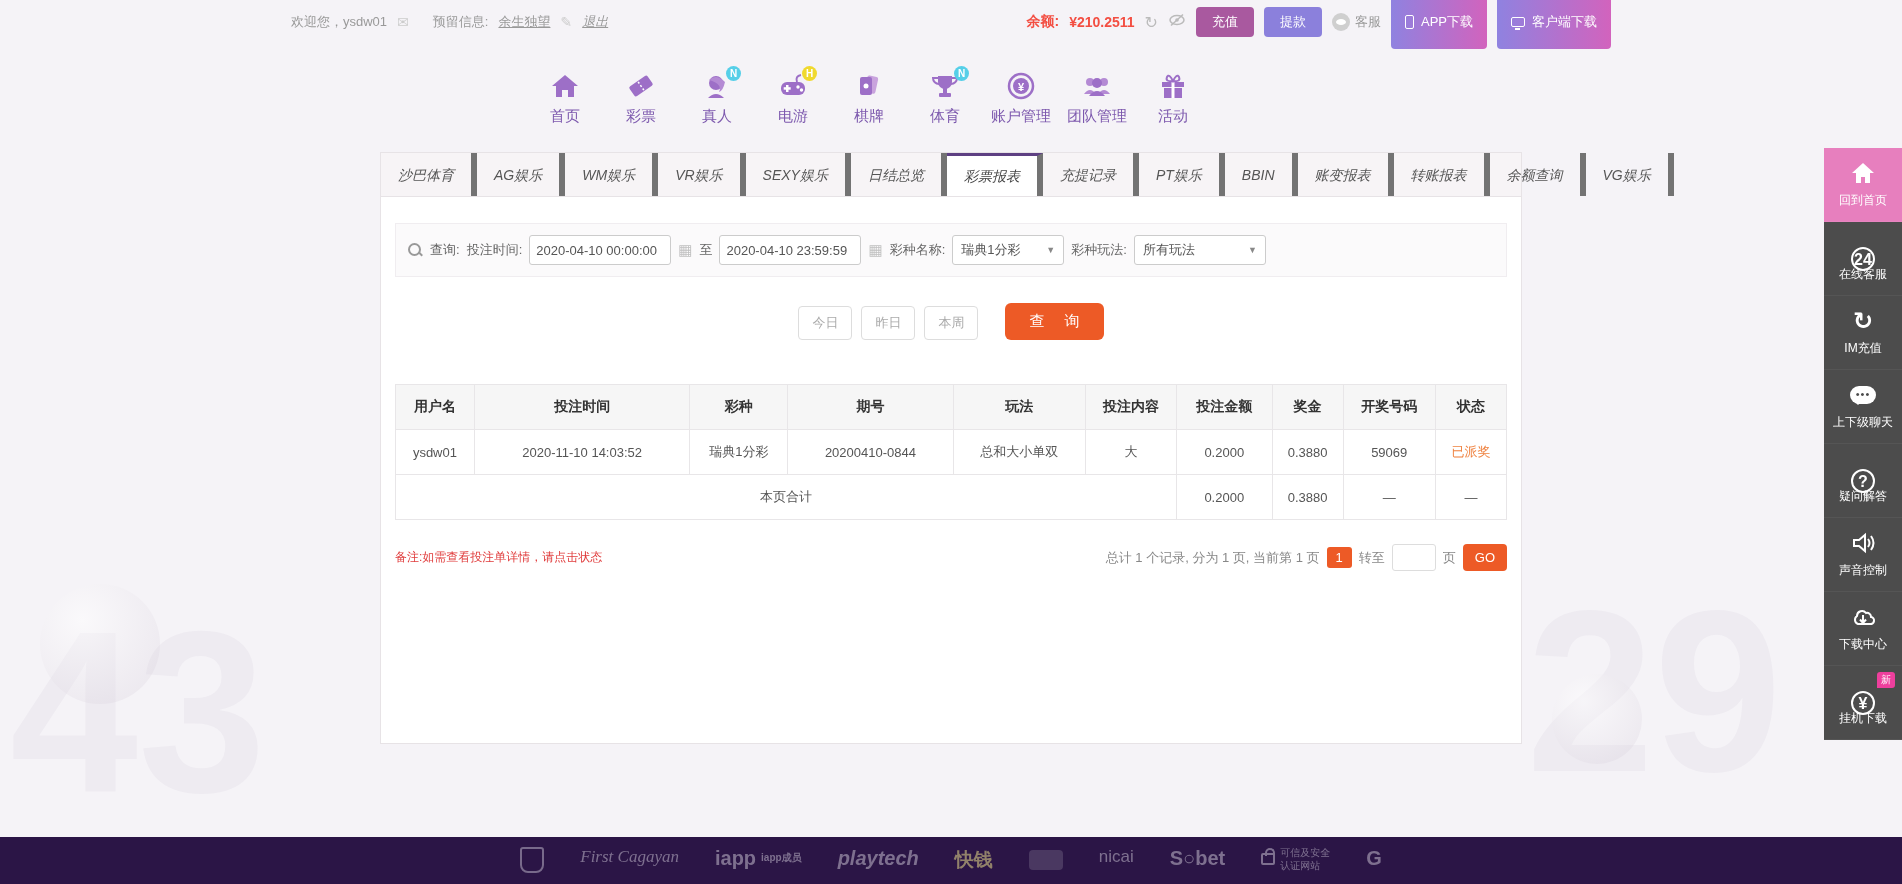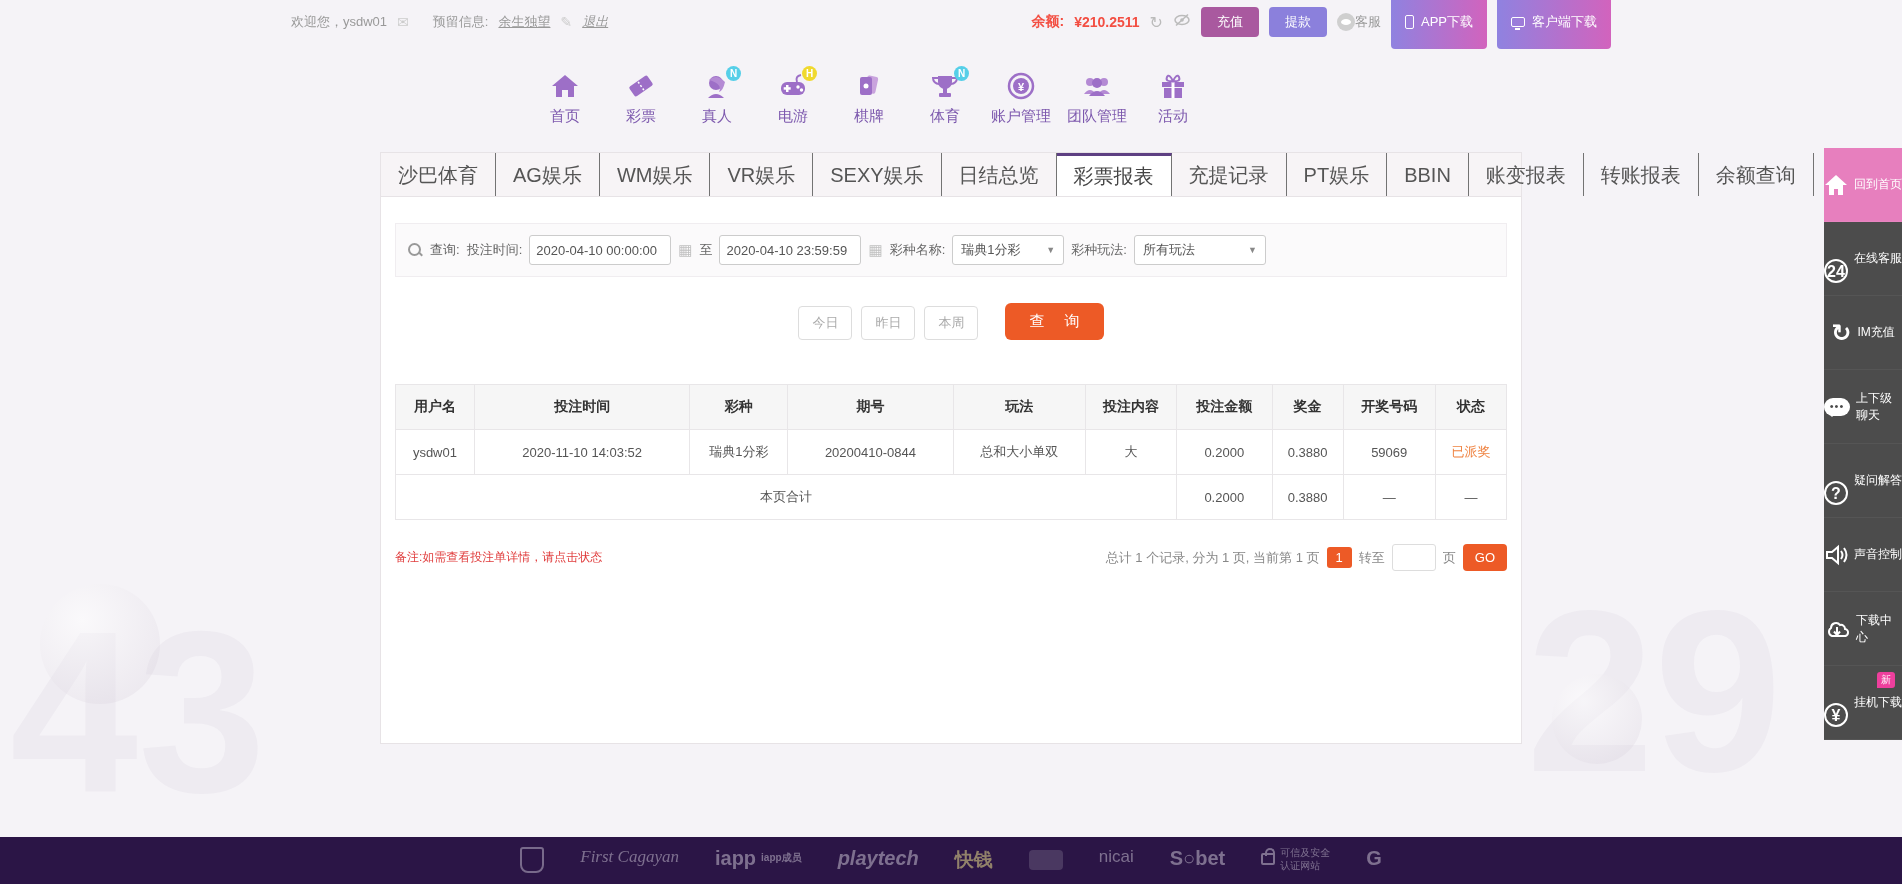--- a/index.html
+++ b/index.html
@@ -16,21 +16,21 @@
   
   .topbar { height:44px; display:flex; align-items:center; }
   .topbar-inner { width:1320px; margin:0 auto; display:flex; align-items:center; justify-content:space-between; font-size:13px; color:#999; }
   .tb-left, .tb-right { display:flex; align-items:center; gap:10px; }
   .tb-icon { color:#ccc; font-size:14px; }
   .logout { font-style:italic; text-decoration:underline; color:#999; cursor:pointer; }
   .balance-label, .balance-value { color:#f34e42; font-weight:bold; font-size:14px; }
   .round-icon { color:#bbb; font-size:16px; cursor:pointer; }
   .btn-deposit { background:#a9599f; color:#fff; border:none; border-radius:4px; padding:6px 16px; font-size:13px; cursor:pointer; }
   .btn-withdraw { background:#8b80dc; color:#fff; border:none; border-radius:4px; padding:6px 16px; font-size:13px; cursor:pointer; }
-  .service { display:flex; align-items:center; color:#999; cursor:pointer; }
+  .service { display:flex; align-items:center; gap:5px; color:#999; cursor:pointer; }
   .service-dot { width:18px; height:18px; border-radius:50%; background:#cfcfcf; display:inline-block; position:relative; }
   .service-dot::after { content:""; position:absolute; left:4px; top:6px; width:10px; height:6px; border-radius:50%; background:#fff; }
   .btn-grad { background:linear-gradient(90deg,#8f82e0,#d263bd); color:#fff; border:none; border-radius:4px; padding:18px 14px; font-size:13px; display:flex; align-items:center; gap:7px; cursor:pointer; }
   .mini-phone { width:9px; height:14px; border:1.5px solid #fff; border-radius:2px; display:inline-block; }
   .mini-monitor { width:14px; height:10px; border:1.5px solid #fff; border-radius:2px; display:inline-block; position:relative; }
   .mini-monitor::after { content:""; position:absolute; left:3px; bottom:-4px; width:5px; height:2px; background:#fff; }
 
   
   .header { height:108px; display:flex; align-items:center; }
   .header-inner { width:950px; margin:0 auto; display:flex; align-items:center; }
@@ -42,21 +42,21 @@
   .nav-ico { width:32px; height:32px; position:relative; }
   .nav-ico svg { width:32px; height:32px; }
   .nav-label { font-size:15px; color:#7d59ae; }
   .nav-badge { position:absolute; top:-4px; right:-8px; width:15px; height:15px; border-radius:50%; font-size:10px; line-height:15px; text-align:center; color:#fff; font-weight:bold; }
   .badge-n { background:#56cfe8; }
   .badge-h { background:#f0d92e; }
 
   
   .main-wrap { width:1142px; margin:0 auto; position:relative; }
   .tabbar { display:flex; background:#f7f4f6; border:1px solid #e7e3e6; border-bottom:none; height:44px; }
-  .tab { padding:0 17px; line-height:44px; font-size:20px; color:#555; border-right:1px solid #737373; cursor:pointer; white-space:nowrap; }
+  .tab { padding:0 17px; line-height:44px; font-size:14px; color:#555; border-right:6px solid #737373; cursor:pointer; white-space:nowrap;font-style:italic; }
   .tab.active { background:#fff; border-top:3px solid #5e4083; line-height:41px; color:#444; }
   .tab-filler { flex:1; }
 
   .card { background:#fff; border:1px solid #e7e3e6; min-height:548px; padding:12px 14px 0; }
 
   .subtabs { display:flex; gap:6px; padding-bottom:10px; border-bottom:1px solid #ececec; }
   .subtab { padding:8px 17px; font-size:14px; color:#555; cursor:pointer; }
   .subtab.active { background:#6a4b8f; color:#fff; }
 
   .query-bar { margin-top:14px; background:#fbfafb; border:1px solid #f0edf0; padding:11px 12px; display:flex; align-items:center; gap:7px; font-size:13px; color:#666; }
@@ -81,21 +81,21 @@
 
   .below-table { margin-top:24px; display:flex; justify-content:space-between; align-items:center; }
   .note { color:#e03c3c; font-size:12px; }
   .pagination { display:flex; align-items:center; gap:7px; font-size:13px; color:#888; }
   .page-badge { background:#ed5a26; color:#fff; border-radius:3px; padding:3px 9px; font-size:13px; cursor:pointer; }
   .goto-input { width:44px; height:27px; border:1px solid #ddd; border-radius:3px; }
   .btn-go { background:#ed5a26; border:none; border-radius:4px; color:#fff; font-size:13px; padding:6px 12px; cursor:pointer; }
 
   
   .sidebar { position:absolute; right:0; top:148px; width:78px; background:#4c4c4c; z-index:20; }
-  .sb-item { height:74px; display:flex; align-items:center; justify-content:center; gap:6px; color:#fff; font-size:12px; cursor:pointer; position:relative; border-bottom:1px solid rgba(255,255,255,0.05); }
+  .sb-item { height:74px; display:flex; flex-direction:column; align-items:center; justify-content:center; gap:6px; color:#fff; font-size:12px; cursor:pointer; position:relative; border-bottom:1px solid rgba(255,255,255,0.05); }
   .sb-item.home { background:#e77fbe; }
   .sb-ico { height:26px; display:flex; align-items:center; justify-content:center; color:#fff; font-size:20px; }
   .sb-circle { width:24px; height:24px; border:2px solid #fff; border-radius:50%; font-size:16px; line-height:21px; text-align:center; font-weight:bold;margin-top:24px; }
   .sb-bubble { width:26px; height:18px; background:#fff; border-radius:9px; position:relative; color:#4c4c4c; font-size:11px; line-height:16px; text-align:center; letter-spacing:1px; }
   .sb-bubble::after { content:""; position:absolute; left:4px; bottom:-5px; border:4px solid transparent; border-top-color:#fff; }
   .sb-badge { position:absolute; top:6px; right:7px; background:#ee3f9d; color:#fff; font-size:10px; padding:1px 4px; border-radius:3px 3px 3px 0; }
 
   
   .footer { position:absolute; left:0; bottom:0; width:100%; height:47px; background:#2b1546; display:flex; justify-content:center; gap:36px; padding-top:10px; overflow:hidden; z-index:10; }
   .f-logo { color:#9a8fa8; opacity:.75; font-size:17px; white-space:nowrap; display:flex; align-items:flex-start; gap:5px; }

